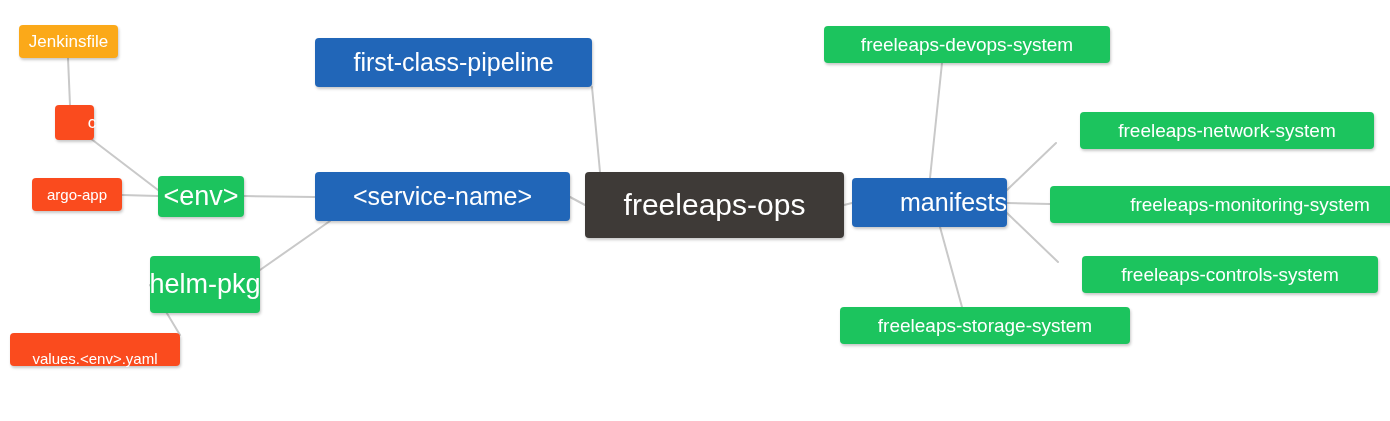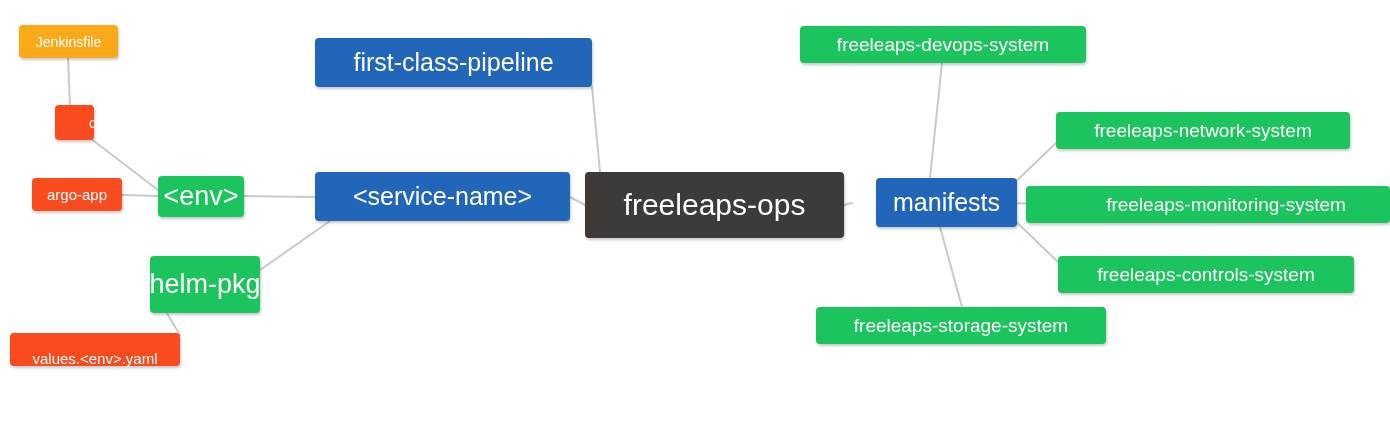--- a/index.html
+++ b/index.html
@@ -48,23 +48,23 @@
   
   .c-root   { background: #3e3a37; }
   .c-blue   { background: #2166b8; }
   .c-green  { background: #1cc45e; }
   .c-orange { background: #fba919; }
   .c-red    { background: #fa4b1e; }
 
   .s-root   { font-size: 30px; }
   .s-l1     { font-size: 25px; }
   .s-l2     { font-size: 27px; }
-  .s-l3     { font-size: 19px; }
+  .s-l3     { font-size: 19px; margin-left: 24px; }
   .s-l4     { font-size: 15px; }
-  .s-l5     { font-size: 14px; justify-content: center; }
+  .s-l5     { font-size: 17px; justify-content: center; }
 </style>
 </head>
 <body>
 
 <div id="mindmap">
 
   <svg id="edge-layer" viewBox="0 0 1390 421" xmlns="http://www.w3.org/2000/svg">
       <path d="M 585 205 L 570 197" fill="none" stroke="#c9c9c9" stroke-width="2" stroke-linecap="round"></path>
       <path d="M 844 205 L 852 203" fill="none" stroke="#c9c9c9" stroke-width="2" stroke-linecap="round"></path>
       <path d="M 600 172 L 592 87" fill="none" stroke="#c9c9c9" stroke-width="2" stroke-linecap="round"></path>
@@ -81,21 +81,21 @@
       <path d="M 940 227 L 962 307" fill="none" stroke="#c9c9c9" stroke-width="2" stroke-linecap="round"></path>
     </svg>
 
   <div id="node-layer">
       <div class="node c-root s-root" style="left: 585px; top: 172px; width: 259px; height: 66px; text-align: right;">
         <span class="node-label">freeleaps-ops</span>
       </div>
       <div class="node c-blue s-l1" style="left: 315px; top: 172px; width: 255px; height: 49px;">
         <span class="node-label">&lt;service-name&gt;</span>
       </div>
-      <div class="node c-blue s-l1" style="left: 876px; top: 178px; width: 141px; height: 49px;">
+      <div class="node c-blue s-l1" style="left: 852px; top: 178px; width: 155px; height: 49px; justify-content: flex-end;">
         <span class="node-label">manifests</span>
       </div>
       <div class="node c-blue s-l1" style="left: 315px; top: 38px; width: 277px; height: 49px;">
         <span class="node-label">first-class-pipeline</span>
       </div>
       <div class="node c-green s-l2" style="left: 158px; top: 176px; width: 86px; height: 41px;">
         <span class="node-label">&lt;env&gt;</span>
       </div>
       <div class="node c-green s-l2" style="left: 150px; top: 256px; width: 110px; height: 57px;">
         <span class="node-label">helm-pkg</span>

